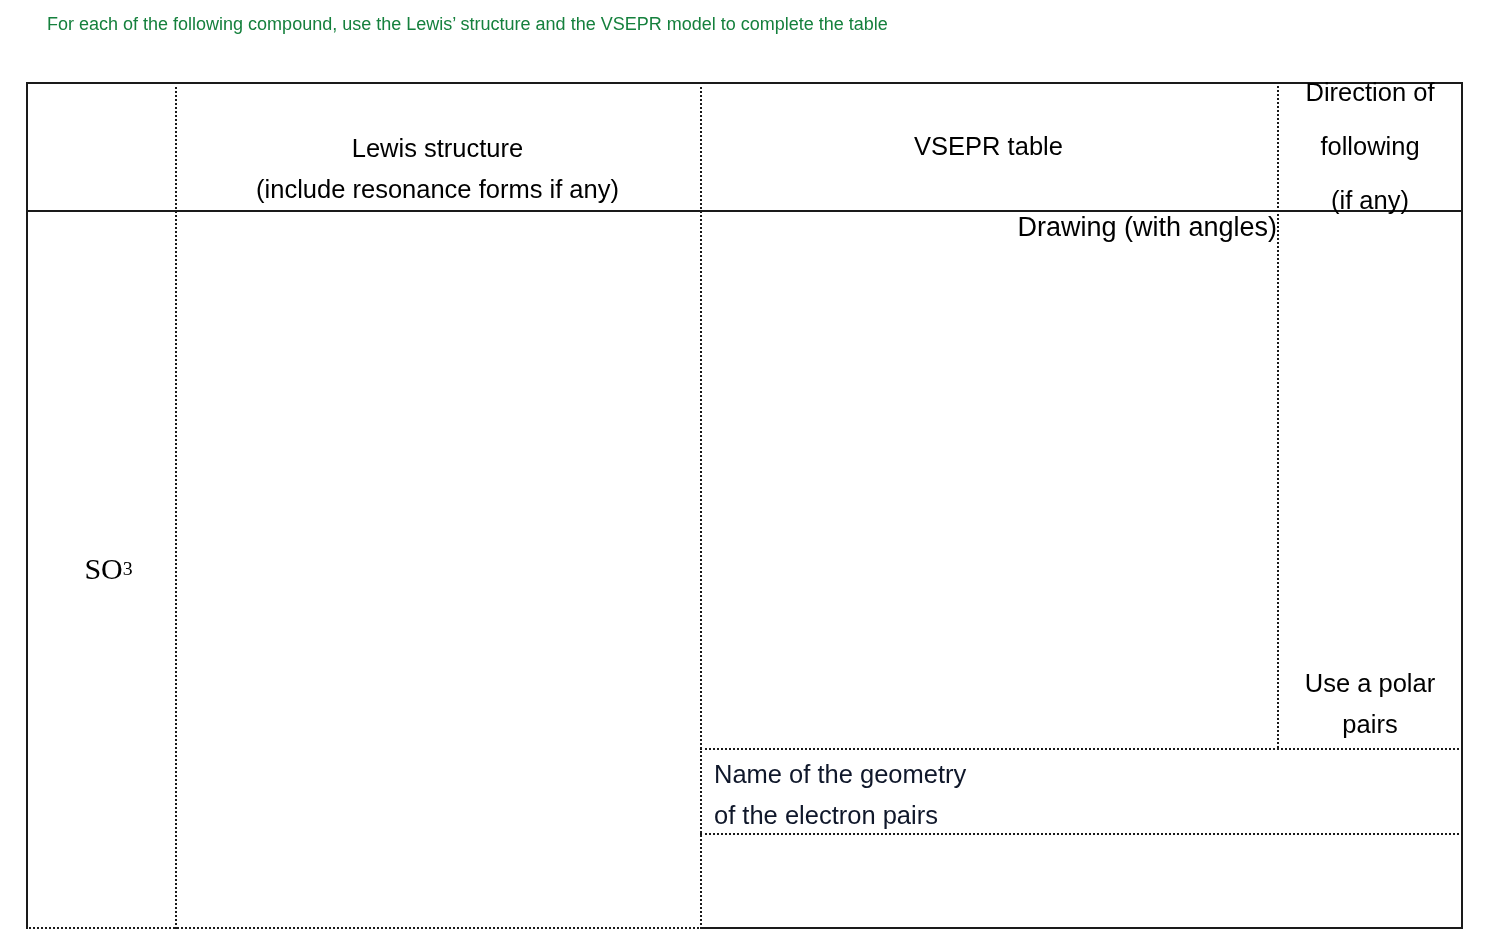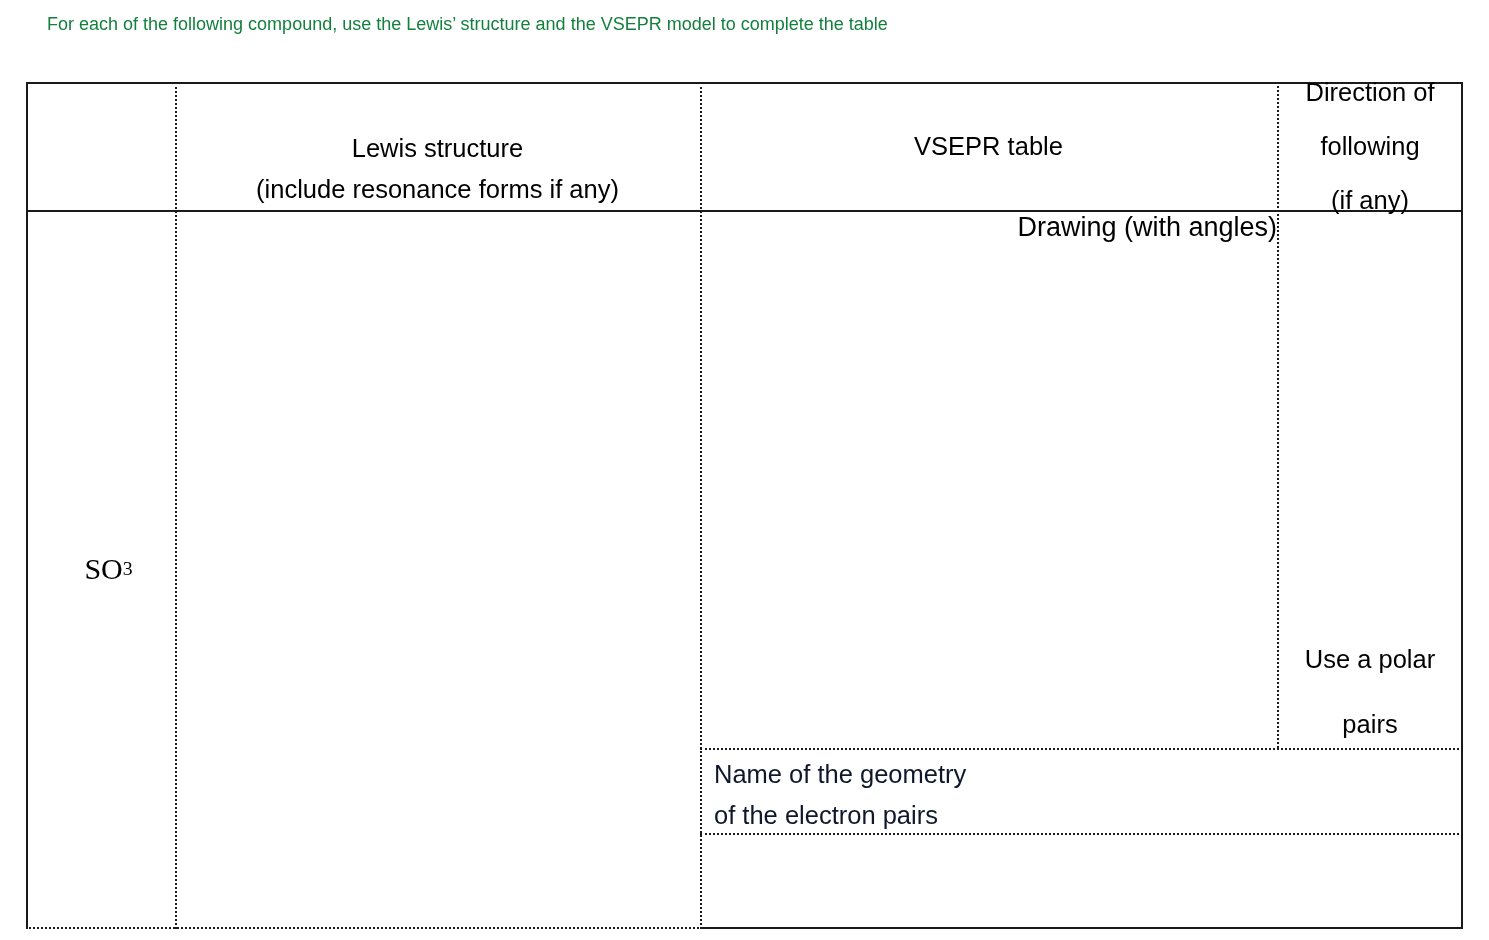--- a/index.html
+++ b/index.html
@@ -147,21 +147,20 @@
     position: absolute;
     left: 1251px; top: 128px; width: 186px; height: 538px;
     box-sizing: border-box;
     display: flex; flex-direction: column;
     align-items: center; justify-content: flex-end;
     padding-bottom: 3px;
     text-align: center;
     font-size: 25.5px;
     line-height: 41px;
     color: #000;
-    gap: 24px;
   }
 
   .cell-geometry-pairs {
     position: absolute;
     left: 674px; top: 666px; width: 763px; height: 85px;
     box-sizing: border-box;
     padding: 6px 0 0 14px;
     font-size: 25.5px;
     line-height: 41px;
     color: #0f172a;

